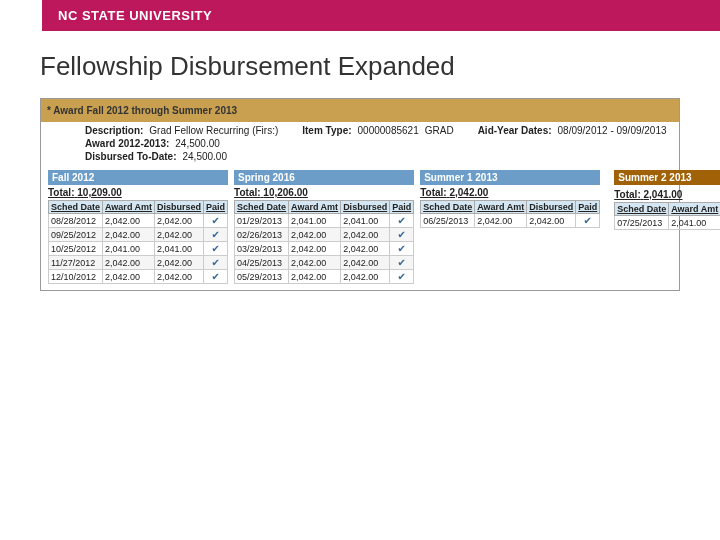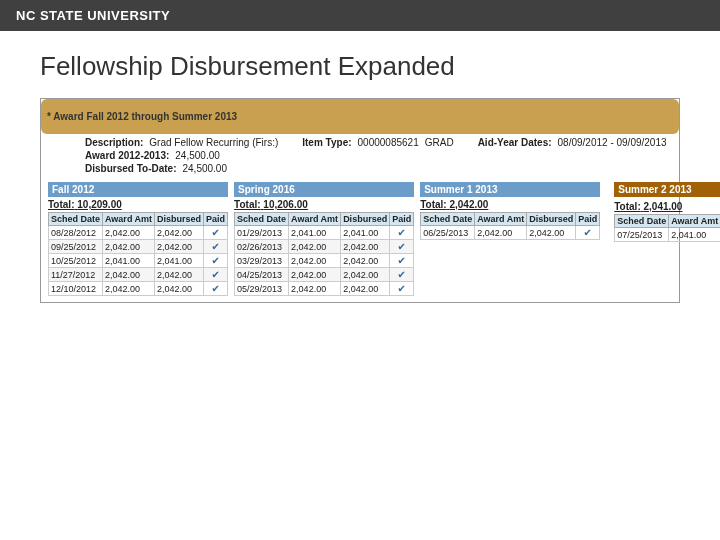--- a/index.html
+++ b/index.html
@@ -6,24 +6,25 @@
     body {
       font-family: Arial, Helvetica, sans-serif;
       background: #fff;
       width: 720px;
       height: 540px;
       overflow: hidden;
     }
 
     
     #header {
-      background: #404040;
+      background: #be185d;
       padding: 8px 16px;
       display: flex;
       align-items: flex-start;
+      margin-left: 42px;
     }
     #header .university-name {
       color: #fff;
       font-size: 13px;
       font-weight: bold;
       letter-spacing: 0.5px;
     }
 
     
     #main {
@@ -41,25 +42,24 @@
     #award-box {
       border: 1px solid #999;
       background: #fff;
       padding: 0;
       font-size: 10px;
       color: #222;
     }
 
     .award-header {
       background: #c8a050;
-      padding: 12px 6px;
+      padding: 6px 6px;
       font-size: 10px;
       font-weight: bold;
       color: #333;
-      border-radius: 6px;
     }
 
     .award-info-block {
       padding: 3px 8px 4px 8px;
     }
 
     .info-line-row {
       display: flex;
       gap: 24px;
       font-size: 10px;
@@ -102,20 +102,21 @@
     .data-table thead tr {
       background: #d4e6f1;
     }
 
     .data-table th {
       padding: 1px 2px;
       text-align: left;
       font-weight: bold;
       border: 1px solid #aaa;
       white-space: nowrap;
+      text-decoration: underline;
     }
 
     .data-table td {
       padding: 1px 2px;
       border: 1px solid #ccc;
       white-space: nowrap;
     }
 
     .data-table tr:nth-child(even) td {
       background: #f5f5f5;

